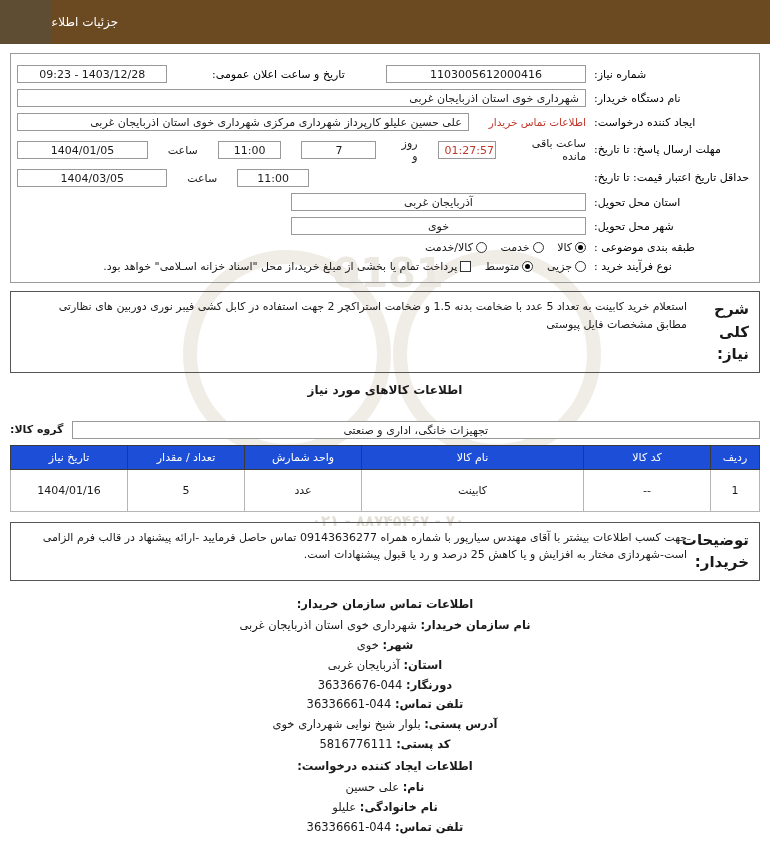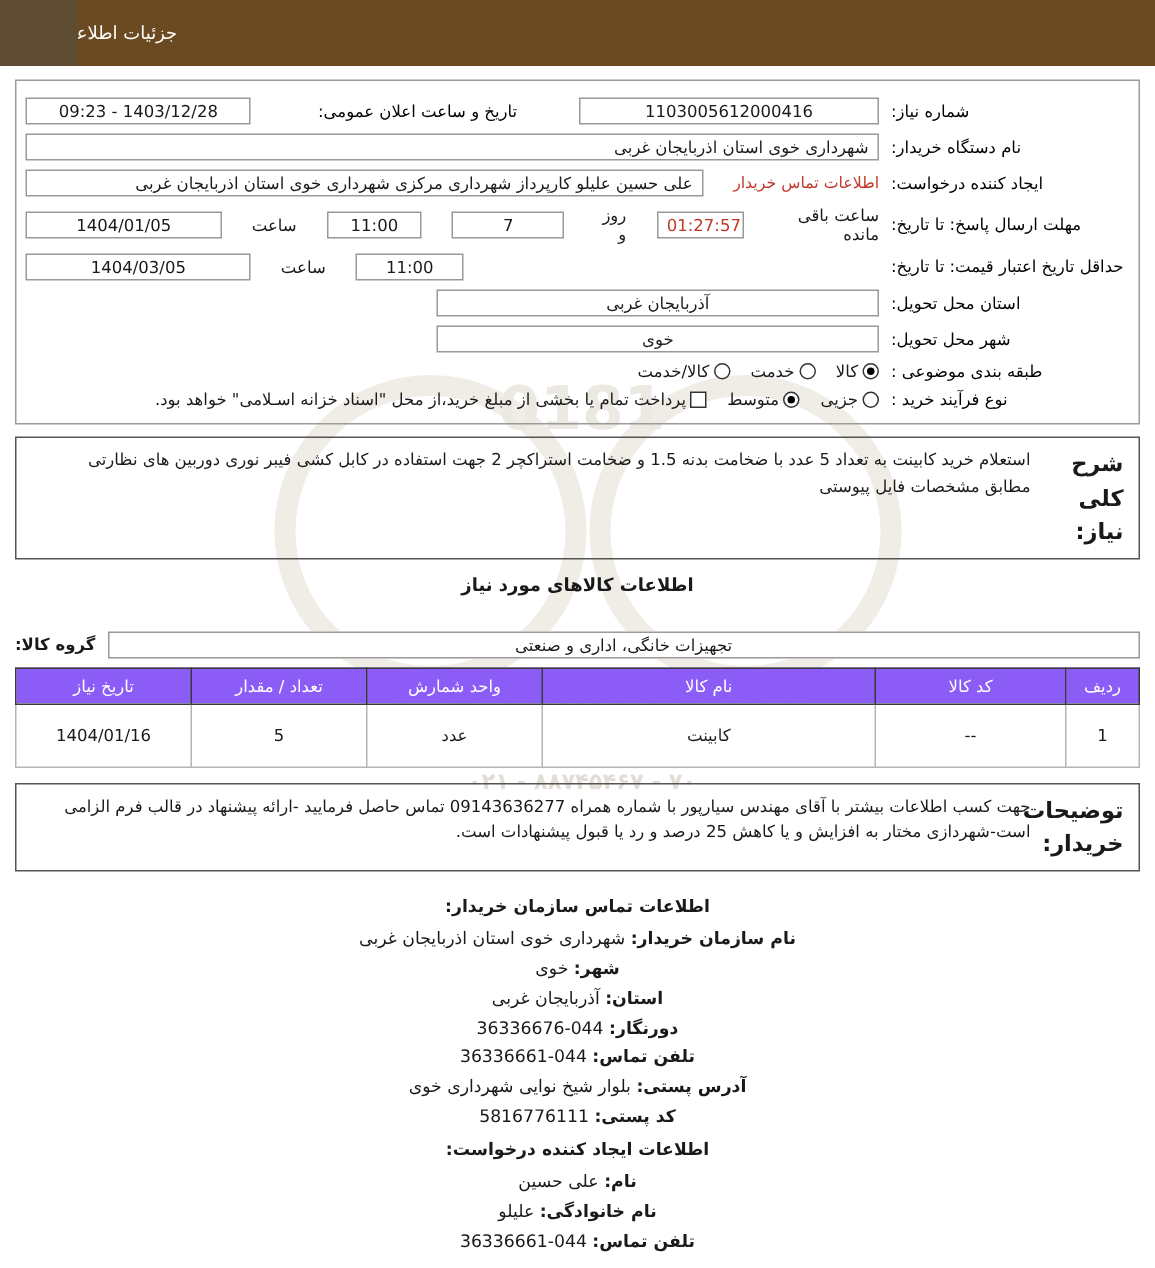--- a/index.html
+++ b/index.html
@@ -234,21 +234,21 @@
     position: relative;
     z-index: 2;
     margin: 4px 10px 0 10px;
   }
   table.items {
     width: 100%;
     border-collapse: collapse;
     font-size: 11px;
   }
   table.items th {
-    background: #8b5cf6;
+    background: #1d4ed8;
     color: #fff;
     border: 1px solid #3a3a3a;
     padding: 5px 3px;
     font-weight: normal;
     font-size: 11px;
   }
   table.items td {
     border: 1px solid #b5b5b5;
     padding: 14px 3px;
     text-align: center;

